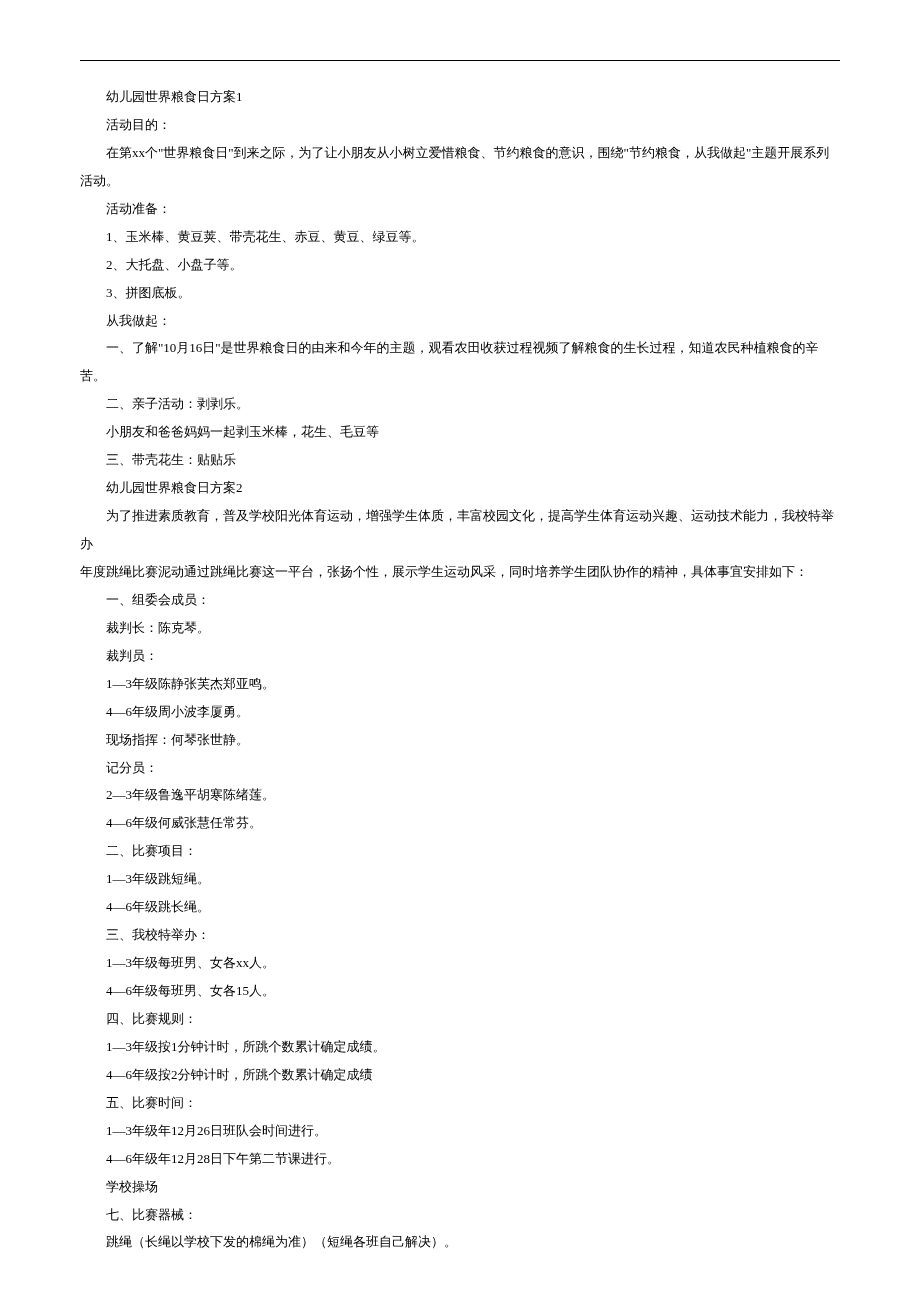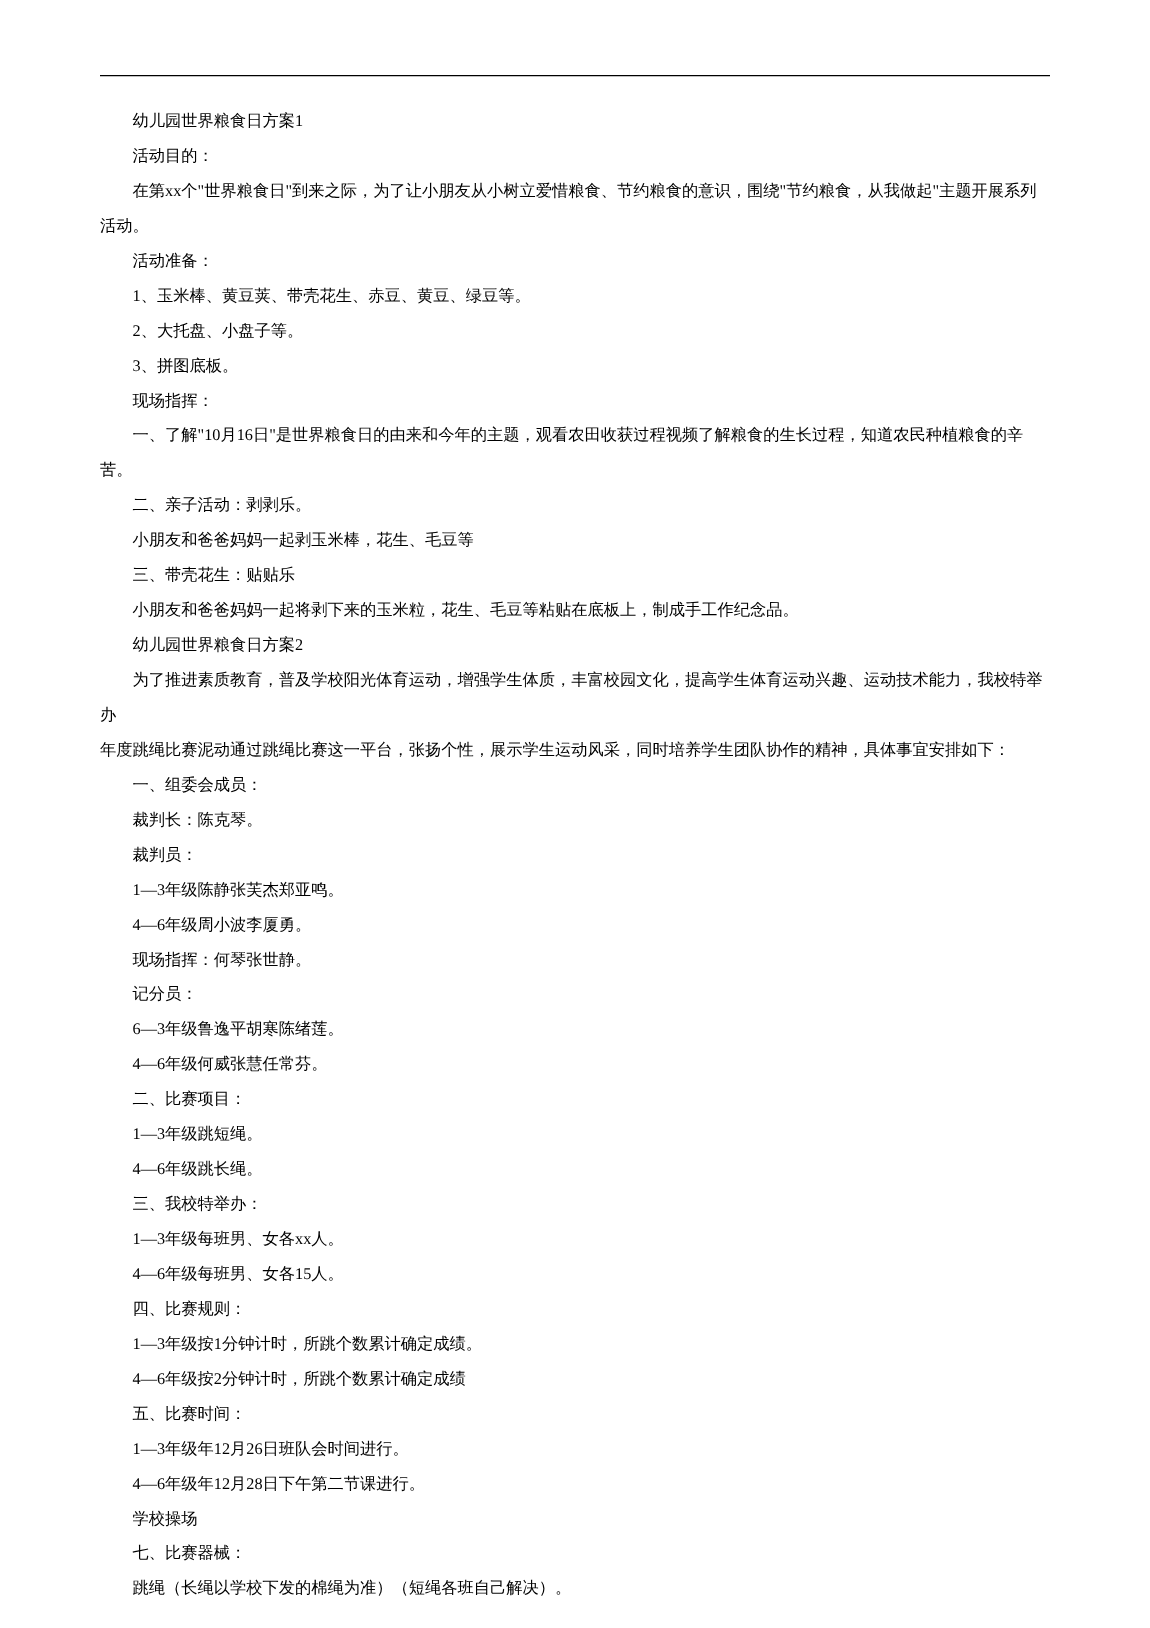--- a/index.html
+++ b/index.html
@@ -32,37 +32,36 @@
 <hr class="hr-line">
 
 <div id="content">
     <p class="para">幼儿园世界粮食日方案1</p>
     <p class="para">活动目的：</p>
     <p class="para">在第xx个"世界粮食日"到来之际，为了让小朋友从小树立爱惜粮食、节约粮食的意识，围绕"节约粮食，从我做起"主题开展系列活动。</p>
     <p class="para">活动准备：</p>
     <p class="para">1、玉米棒、黄豆荚、带壳花生、赤豆、黄豆、绿豆等。</p>
     <p class="para">2、大托盘、小盘子等。</p>
     <p class="para">3、拼图底板。</p>
-    <p class="para">现场指挥：</p>
+    <p class="para">从我做起：</p>
     <p class="para">一、了解"10月16日"是世界粮食日的由来和今年的主题，观看农田收获过程视频了解粮食的生长过程，知道农民种植粮食的辛苦。</p>
     <p class="para">二、亲子活动：剥剥乐。</p>
     <p class="para">小朋友和爸爸妈妈一起剥玉米棒，花生、毛豆等</p>
     <p class="para">三、带壳花生：贴贴乐</p>
-    <p class="para">小朋友和爸爸妈妈一起将剥下来的玉米粒，花生、毛豆等粘贴在底板上，制成手工作纪念品。</p>
     <p class="para">幼儿园世界粮食日方案2</p>
     <p class="wrap-line">　　为了推进素质教育，普及学校阳光体育运动，增强学生体质，丰富校园文化，提高学生体育运动兴趣、运动技术能力，我校特举办</p>
     <p class="wrap-line">年度跳绳比赛泥动通过跳绳比赛这一平台，张扬个性，展示学生运动风采，同时培养学生团队协作的精神，具体事宜安排如下：</p>
     <p class="para">一、组委会成员：</p>
     <p class="para">裁判长：陈克琴。</p>
     <p class="para">裁判员：</p>
     <p class="para">1—3年级陈静张芙杰郑亚鸣。</p>
     <p class="para">4—6年级周小波李厦勇。</p>
     <p class="para">现场指挥：何琴张世静。</p>
     <p class="para">记分员：</p>
-    <p class="para">6—3年级鲁逸平胡寒陈绪莲。</p>
+    <p class="para">2—3年级鲁逸平胡寒陈绪莲。</p>
     <p class="para">4—6年级何威张慧任常芬。</p>
     <p class="para">二、比赛项目：</p>
     <p class="para">1—3年级跳短绳。</p>
     <p class="para">4—6年级跳长绳。</p>
     <p class="para">三、我校特举办：</p>
     <p class="para">1—3年级每班男、女各xx人。</p>
     <p class="para">4—6年级每班男、女各15人。</p>
     <p class="para">四、比赛规则：</p>
     <p class="para">1—3年级按1分钟计时，所跳个数累计确定成绩。</p>
     <p class="para">4—6年级按2分钟计时，所跳个数累计确定成绩</p>

